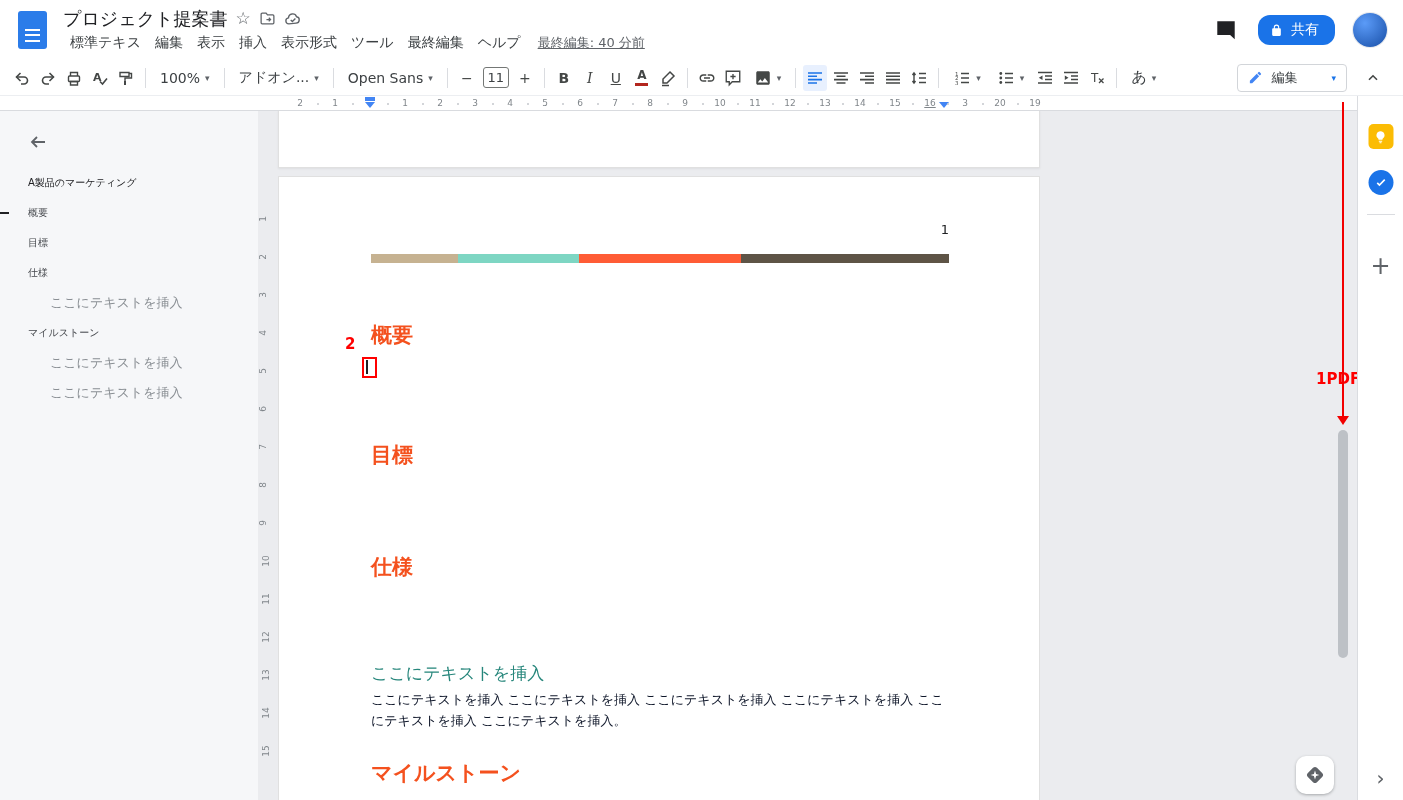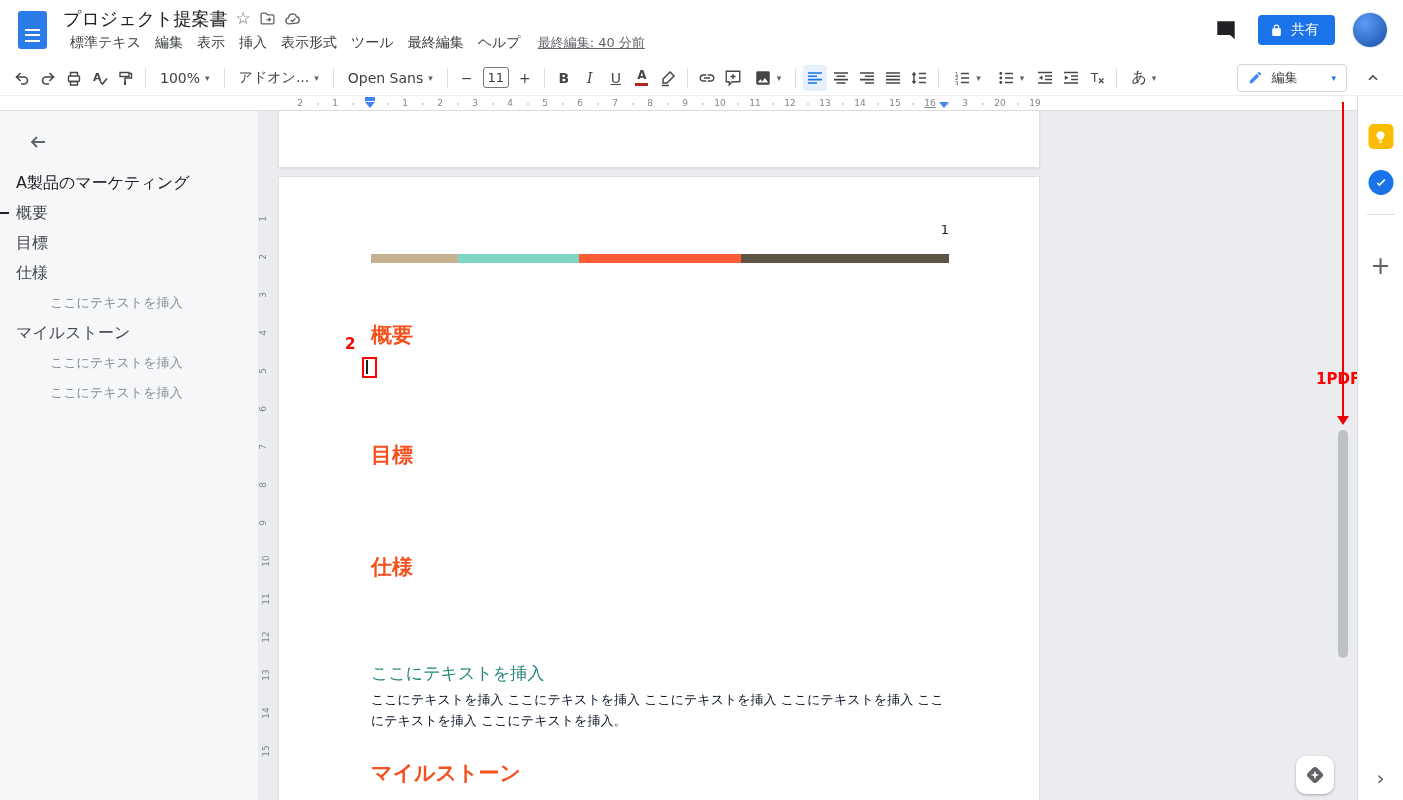--- a/index.html
+++ b/index.html
@@ -13,21 +13,21 @@
   .docs-logo i{position:absolute;left:7px;right:7px;top:18px;height:13px;background:repeating-linear-gradient(#fff 0 2px,transparent 2px 5.5px)}
   .title-wrap{margin-left:16px;display:flex;flex-direction:column;justify-content:center;gap:1px}
   .title-row{display:flex;align-items:center;gap:8px}
   .doc-title{font-size:18px;color:#202124}
   .title-ic{color:#5f6368;font-size:17px;line-height:1;cursor:pointer}
   .menu-row{display:flex;align-items:center;font-size:14px;color:#3c4043}
   .menus{display:flex}
   .menu-item{padding:2px 7px;border-radius:3px;cursor:pointer}
   .last-edited{margin-left:10px;font-size:13px;color:#5f6368;text-decoration:underline;cursor:pointer}
   .topbar-right{margin-left:auto;display:flex;align-items:center;gap:18px}
-  .share-btn{display:flex;align-items:center;gap:8px;background:#1a73e8;color:#fff;font-size:14px;height:30px;padding:0 16px 0 12px;border-radius:4px;cursor:pointer}
+  .share-btn{display:flex;align-items:center;gap:8px;background:#1a73e8;color:#fff;font-size:14px;height:30px;padding:0 16px 0 12px;border-radius:12px;cursor:pointer}
   .avatar{width:34px;height:34px;border-radius:50%;background:radial-gradient(circle at 35% 30%,#5b9bf8,#174ea6);box-shadow:0 0 0 1px #e8eaed;cursor:pointer}
 
   
   .toolbar{position:absolute;top:60px;left:0;right:0;height:36px;display:flex;align-items:center;padding:0 10px;gap:2px;background:#fff;border-bottom:1px solid #eceef1;z-index:39}
   .tbtn{height:26px;min-width:24px;padding:0 3px;display:flex;align-items:center;justify-content:center;border-radius:3px;color:#444746;cursor:pointer;font-size:14px;flex:none}
   .tbtn.selected{background:#e8f0fe}
   .sep{width:1px;height:20px;background:#dadce0;margin:0 5px;flex:none}
   .dd{display:flex;align-items:center;gap:5px;height:26px;padding:0 7px;border-radius:3px;font-size:14px;color:#3c4043;cursor:pointer;flex:none;white-space:nowrap}
   .caret{font-size:9px;color:#5f6368}
   .sizebox{width:26px;height:21px;border:1px solid #747775;border-radius:3px;display:flex;align-items:center;justify-content:center;font-size:13px;color:#3c4043;margin:0 2px;cursor:text}
@@ -47,21 +47,21 @@
   .rdot{position:absolute;top:7px;width:2px;height:2px;border-radius:50%;background:#c4c7cc;transform:translateX(-50%)}
   .ind-rect{position:absolute;width:10px;height:4px;background:#4285f4;top:1px;cursor:ew-resize}
   .ind-tri{position:absolute;width:0;height:0;border-left:5px solid transparent;border-right:5px solid transparent;border-top:6px solid #4285f4;top:6px;cursor:ew-resize}
   .ruler-v{position:absolute;top:110px;left:258px;width:15px;bottom:0;z-index:9}
   .vmark{position:absolute;left:2px;font-size:9px;color:#80868b;transform:rotate(-90deg)}
 
   
   .outline-panel{position:absolute;top:110px;left:0;width:258px;bottom:0;background:#f6f7f9;padding-top:18px;z-index:8}
   .back-arrow{margin-left:24px;width:28px;height:28px;display:flex;align-items:center;justify-content:center;border-radius:50%;cursor:pointer;color:#5f6368}
   .outline-list{margin-top:12px}
-  .outline-item{position:relative;height:30px;display:flex;align-items:center;padding-left:16px;font-size:16px;color:#45484d;cursor:pointer;white-space:nowrap;overflow:hidden;text-overflow:ellipsis}
+  .outline-item{position:relative;height:30px;display:flex;align-items:center;padding-left:28px;font-size:10px;color:#45484d;cursor:pointer;white-space:nowrap;overflow:hidden;text-overflow:ellipsis}
   .outline-item.emph{color:#202124;font-weight:500}
   .outline-item.lvl1{padding-left:50px;font-size:13px;color:#8a8f94}
   .outline-item.current::before{content:"";position:absolute;left:0;top:14px;width:9px;height:2px;background:#202124}
 
   
   .canvas{position:absolute;top:110px;left:258px;right:46px;bottom:0;background:#ebecef;overflow:hidden;z-index:1}
   .page-prev{position:absolute;left:20px;top:0;width:762px;height:58px;background:#fff;border:1px solid #e0e0e0;border-top:none;box-shadow:0 1px 2px rgba(0,0,0,.06)}
   .page{position:absolute;left:20px;top:66px;width:762px;height:720px;background:#fff;border:1px solid #e0e0e0}
   .page-number{position:absolute;left:92px;top:45px;width:578px;text-align:right;font-size:13px;color:#202124}
   .divider-bar{position:absolute;left:92px;top:77px;width:578px;height:9px;display:flex}

